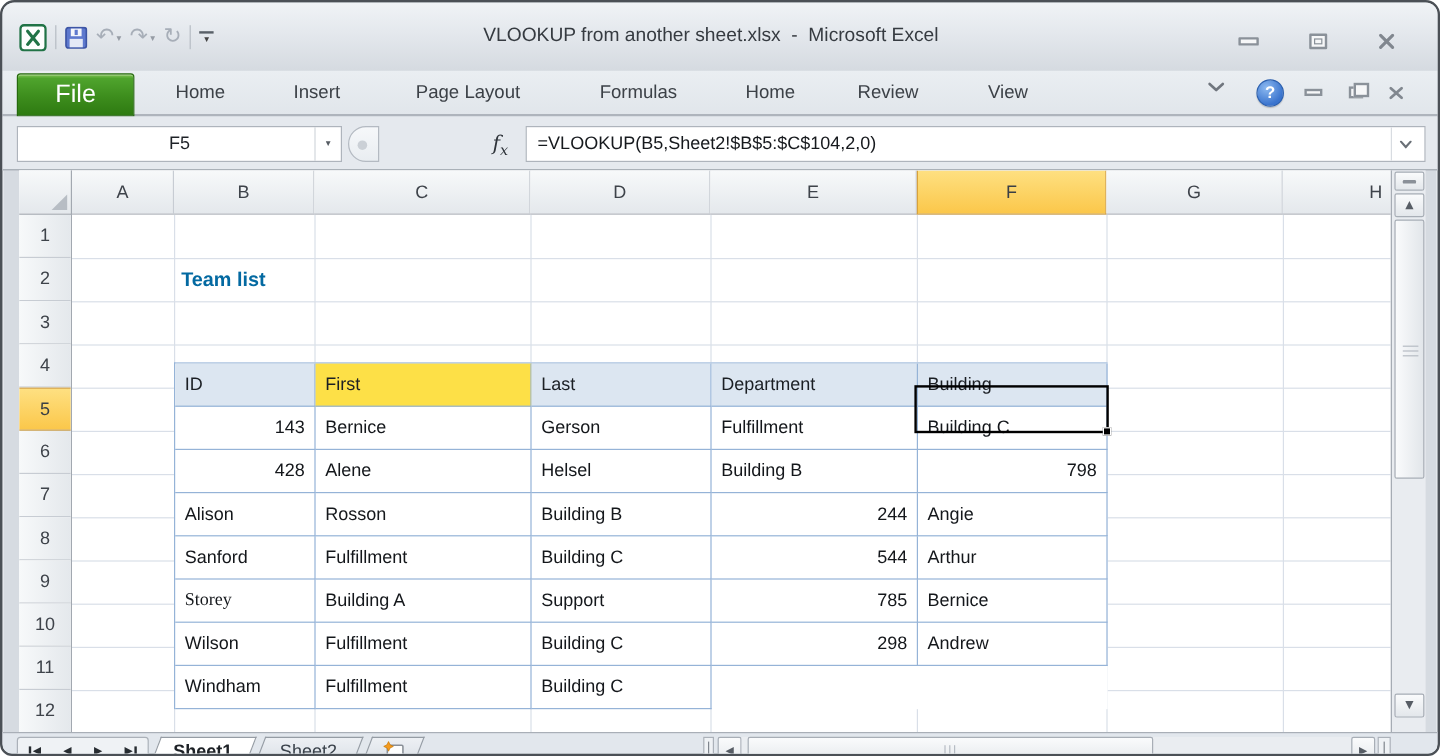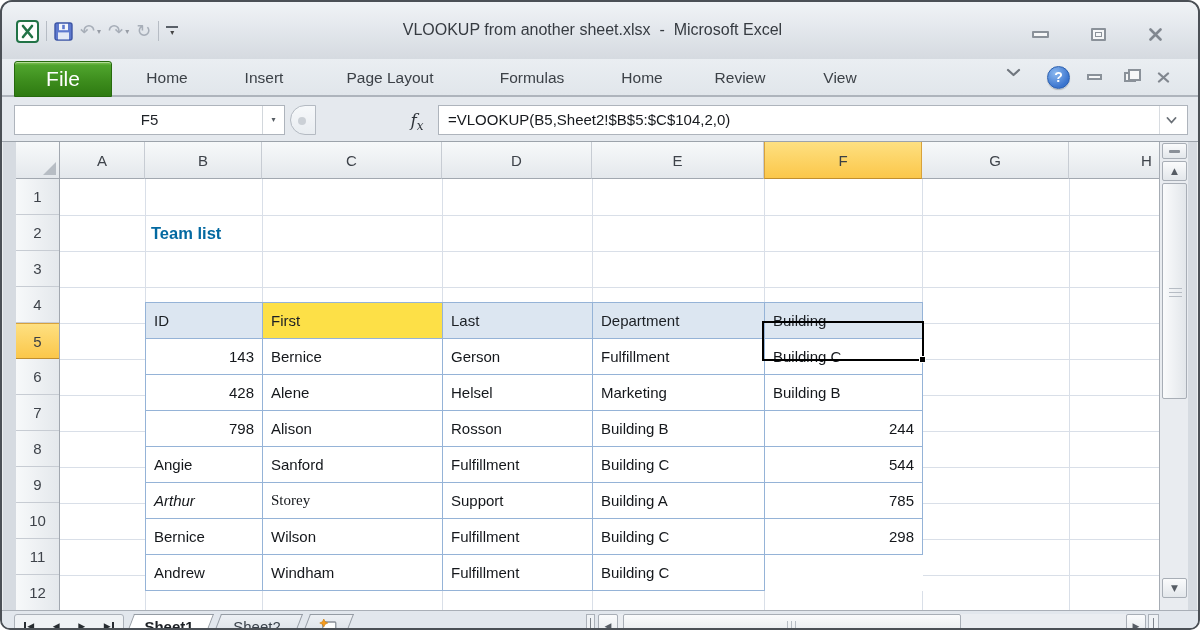--- a/index.html
+++ b/index.html
@@ -311,36 +311,35 @@
         <div class="tcell hdr" style="border-right-color: rgb(149, 179, 215); border-bottom-color: rgb(149, 179, 215); background: rgb(220, 230, 241);">Department</div>
         <div class="tcell hdr" style="border-right-color: rgb(149, 179, 215); border-bottom-color: rgb(149, 179, 215); background: rgb(220, 230, 241);">Building</div>
         <div class="tcell num" style="border-right-color: rgb(149, 179, 215); border-bottom-color: rgb(149, 179, 215);">143</div>
         <div class="tcell" style="border-right-color: rgb(149, 179, 215); border-bottom-color: rgb(149, 179, 215);">Bernice</div>
         <div class="tcell" style="border-right-color: rgb(149, 179, 215); border-bottom-color: rgb(149, 179, 215);">Gerson</div>
         <div class="tcell" style="border-right-color: rgb(149, 179, 215); border-bottom-color: rgb(149, 179, 215);">Fulfillment</div>
         <div class="tcell" style="border-right-color: rgb(149, 179, 215); border-bottom-color: rgb(149, 179, 215);">Building C</div>
         <div class="tcell num" style="border-right-color: rgb(149, 179, 215); border-bottom-color: rgb(149, 179, 215);">428</div>
         <div class="tcell" style="border-right-color: rgb(149, 179, 215); border-bottom-color: rgb(149, 179, 215);">Alene</div>
         <div class="tcell" style="border-right-color: rgb(149, 179, 215); border-bottom-color: rgb(149, 179, 215);">Helsel</div>
-        <div class="tcell" style="border-right-color: rgb(149, 179, 215); border-bottom-color: rgb(149, 179, 215);">Marketing</div>
         <div class="tcell" style="border-right-color: rgb(149, 179, 215); border-bottom-color: rgb(149, 179, 215);">Building B</div>
         <div class="tcell num" style="border-right-color: rgb(149, 179, 215); border-bottom-color: rgb(149, 179, 215);">798</div>
         <div class="tcell" style="border-right-color: rgb(149, 179, 215); border-bottom-color: rgb(149, 179, 215);">Alison</div>
         <div class="tcell" style="border-right-color: rgb(149, 179, 215); border-bottom-color: rgb(149, 179, 215);">Rosson</div>
         <div class="tcell" style="border-right-color: rgb(149, 179, 215); border-bottom-color: rgb(149, 179, 215);">Building B</div>
         <div class="tcell num" style="border-right-color: rgb(149, 179, 215); border-bottom-color: rgb(149, 179, 215);">244</div>
         <div class="tcell" style="border-right-color: rgb(149, 179, 215); border-bottom-color: rgb(149, 179, 215);">Angie</div>
         <div class="tcell" style="border-right-color: rgb(149, 179, 215); border-bottom-color: rgb(149, 179, 215);">Sanford</div>
         <div class="tcell" style="border-right-color: rgb(149, 179, 215); border-bottom-color: rgb(149, 179, 215);">Fulfillment</div>
         <div class="tcell" style="border-right-color: rgb(149, 179, 215); border-bottom-color: rgb(149, 179, 215);">Building C</div>
         <div class="tcell num" style="border-right-color: rgb(149, 179, 215); border-bottom-color: rgb(149, 179, 215);">544</div>
-        <div class="tcell" style="border-right-color: rgb(149, 179, 215); border-bottom-color: rgb(149, 179, 215); font-style: italic;">Arthur</div>
+        <div class="tcell" style="border-right-color: rgb(149, 179, 215); border-bottom-color: rgb(149, 179, 215);">Arthur</div>
         <div class="tcell" style="border-right-color: rgb(149, 179, 215); border-bottom-color: rgb(149, 179, 215); font-family: Liberation Serif, serif;">Storey</div>
+        <div class="tcell" style="border-right-color: rgb(149, 179, 215); border-bottom-color: rgb(149, 179, 215);">Building A</div>
         <div class="tcell" style="border-right-color: rgb(149, 179, 215); border-bottom-color: rgb(149, 179, 215);">Support</div>
-        <div class="tcell" style="border-right-color: rgb(149, 179, 215); border-bottom-color: rgb(149, 179, 215);">Building A</div>
         <div class="tcell num" style="border-right-color: rgb(149, 179, 215); border-bottom-color: rgb(149, 179, 215);">785</div>
         <div class="tcell" style="border-right-color: rgb(149, 179, 215); border-bottom-color: rgb(149, 179, 215);">Bernice</div>
         <div class="tcell" style="border-right-color: rgb(149, 179, 215); border-bottom-color: rgb(149, 179, 215);">Wilson</div>
         <div class="tcell" style="border-right-color: rgb(149, 179, 215); border-bottom-color: rgb(149, 179, 215);">Fulfillment</div>
         <div class="tcell" style="border-right-color: rgb(149, 179, 215); border-bottom-color: rgb(149, 179, 215);">Building C</div>
         <div class="tcell num" style="border-right-color: rgb(149, 179, 215); border-bottom-color: rgb(149, 179, 215);">298</div>
         <div class="tcell" style="border-right-color: rgb(149, 179, 215); border-bottom-color: rgb(149, 179, 215);">Andrew</div>
         <div class="tcell" style="border-right-color: rgb(149, 179, 215); border-bottom-color: rgb(149, 179, 215);">Windham</div>
         <div class="tcell" style="border-right-color: rgb(149, 179, 215); border-bottom-color: rgb(149, 179, 215);">Fulfillment</div>
         <div class="tcell" style="border-right-color: rgb(149, 179, 215); border-bottom-color: rgb(149, 179, 215);">Building C</div>

